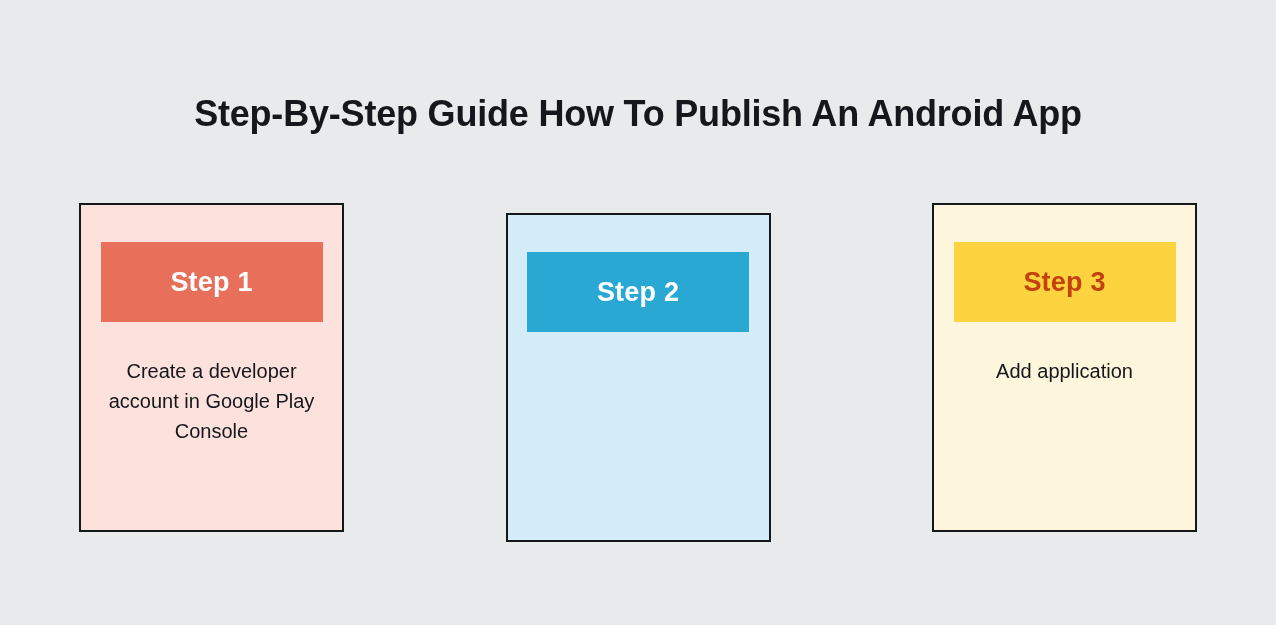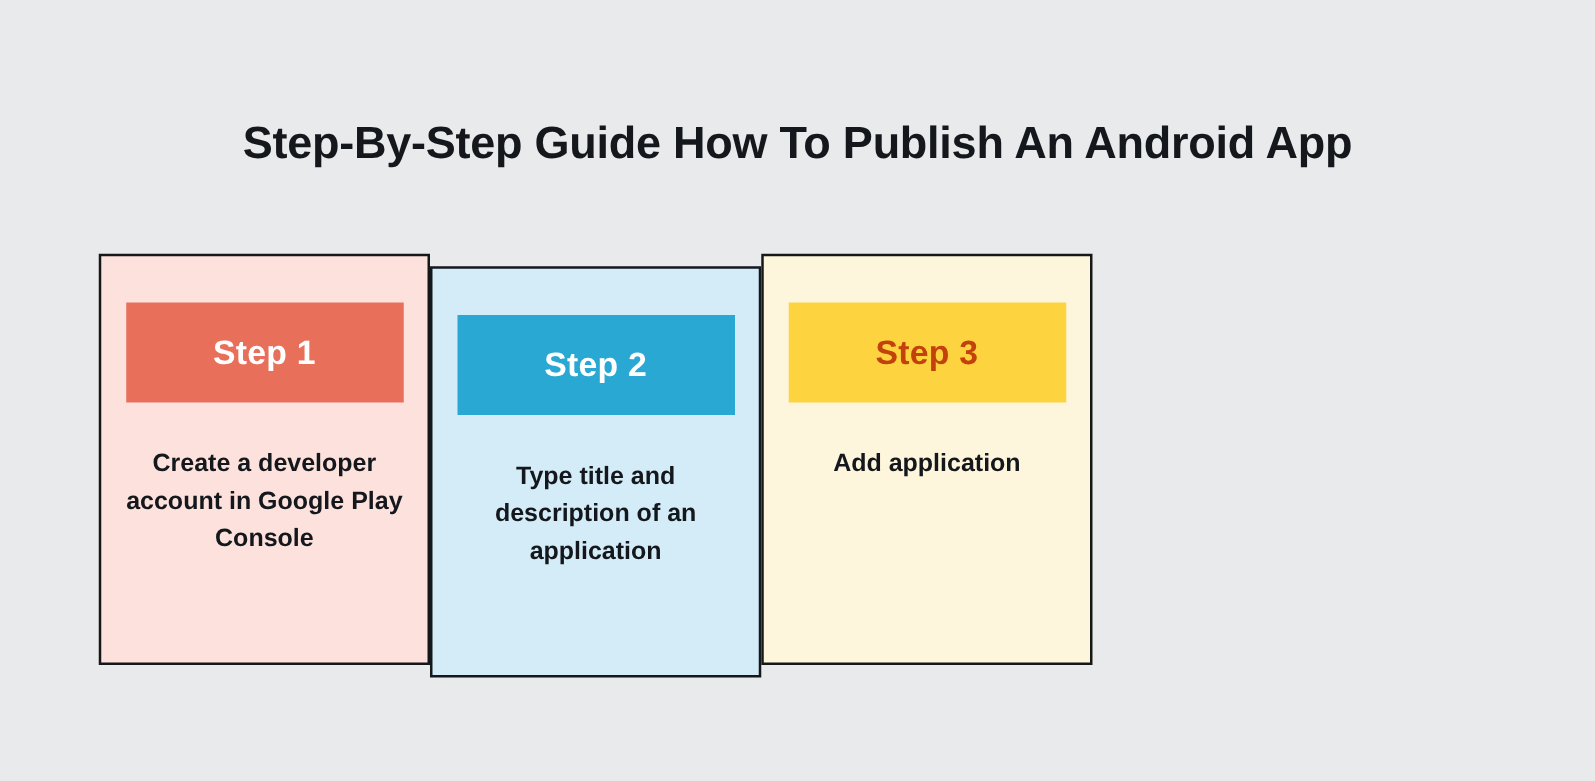--- a/index.html
+++ b/index.html
@@ -33,20 +33,21 @@
     white-space: nowrap;
   }
   #cards {
     position: absolute;
     left: 79px;
     top: 203px;
     width: 1118px;
     height: 342px;
     display: flex;
     flex-direction: row;
+    justify-content: space-between;
     align-items: stretch;
   }
   .card {
     position: relative;
     box-sizing: border-box;
     width: 265px;
     height: 329px;
     border: 2px solid #15181b;
     display: flex;
     flex-direction: column;
@@ -65,40 +66,39 @@
     letter-spacing: 0.2px;
   }
   .card-body {
     box-sizing: border-box;
     width: 224px;
     margin-top: 34px;
     text-align: center;
     font-size: 20px;
     line-height: 30px;
     color: #14181c;
-    font-weight: bold;
+    font-weight: normal;
   }
 </style>
 </head>
 <body style="background: rgb(232, 234, 235);">
 
 <div id="page" style="background: rgb(232, 234, 235);">
 
   <div id="page-title">Step-By-Step Guide How To Publish An Android App</div>
 
   <div id="cards">
 
     <div class="card" style="background: rgb(252, 225, 220); border-color: rgb(21, 24, 27);">
       <div class="card-badge" style="background: rgb(232, 112, 90); color: rgb(255, 255, 255);">Step 1</div>
       <div class="card-body">Create a developer account in Google Play Console</div>
     </div>
 
     <div class="card" style="background: rgb(212, 236, 248); border-color: rgb(21, 24, 27); margin-top: 10px;">
       <div class="card-badge" style="background: rgb(41, 168, 212); color: rgb(255, 255, 255);">Step 2</div>
-      <div class="card-body">Type title and description of an application</div>
     </div>
 
     <div class="card" style="background: rgb(253, 246, 220); border-color: rgb(21, 24, 27);">
       <div class="card-badge" style="background: rgb(253, 212, 63); color: #c2410c;">Step 3</div>
       <div class="card-body">Add application</div>
     </div>
 
 
   </div>
 </div>

